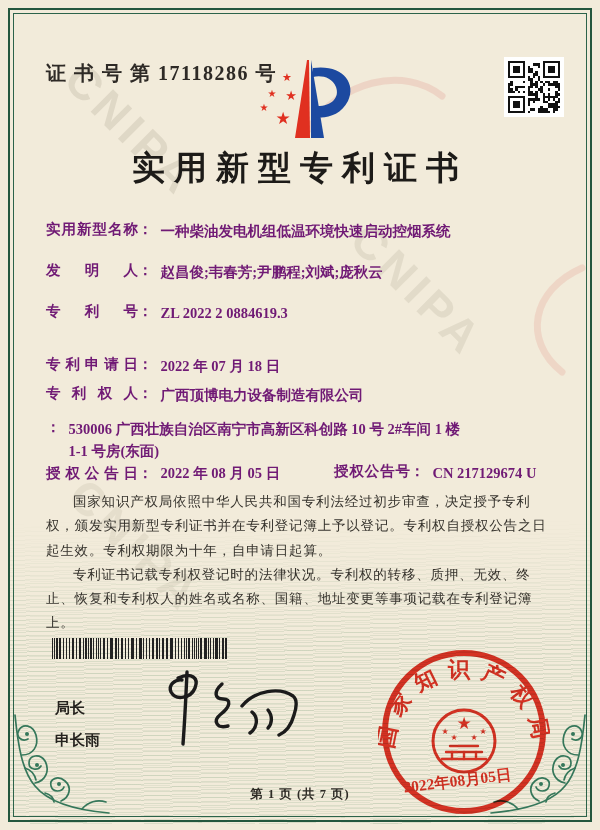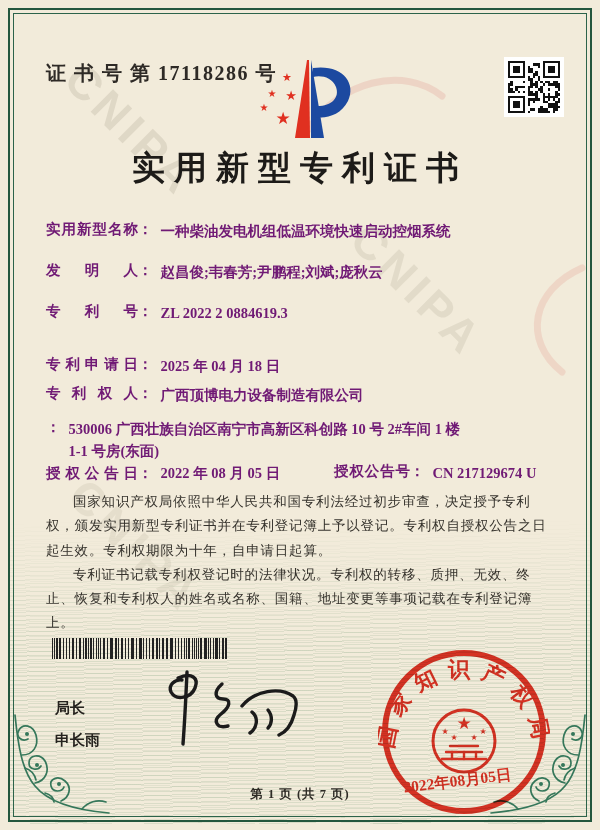--- a/index.html
+++ b/index.html
@@ -273,21 +273,21 @@
     <span class="fvalue">赵昌俊;韦春芳;尹鹏程;刘斌;庞秋云</span>
   </div>
   <div class="frow" style="top:302px;">
     <span class="flabel">专利号</span>
       <span class="fcolon">：</span>
     <span class="fvalue">ZL 2022 2 0884619.3</span>
   </div>
   <div class="frow" style="top:343px;margin-top:12px;">
     <span class="flabel">专利申请日</span>
       <span class="fcolon">：</span>
-    <span class="fvalue">2025 年 04 月 18 日</span>
+    <span class="fvalue">2022 年 07 月 18 日</span>
   </div>
   <div class="frow" style="top:384px;">
     <span class="flabel">专利权人</span>
       <span class="fcolon">：</span>
     <span class="fvalue">广西顶博电力设备制造有限公司</span>
   </div>
   <div class="frow" style="top:418px;">
       <span class="fcolon">：</span>
     <span class="fvalue">530006 广西壮族自治区南宁市高新区科创路 10 号 2#车间 1 楼 1-1 号房(东面)</span>
   </div>

